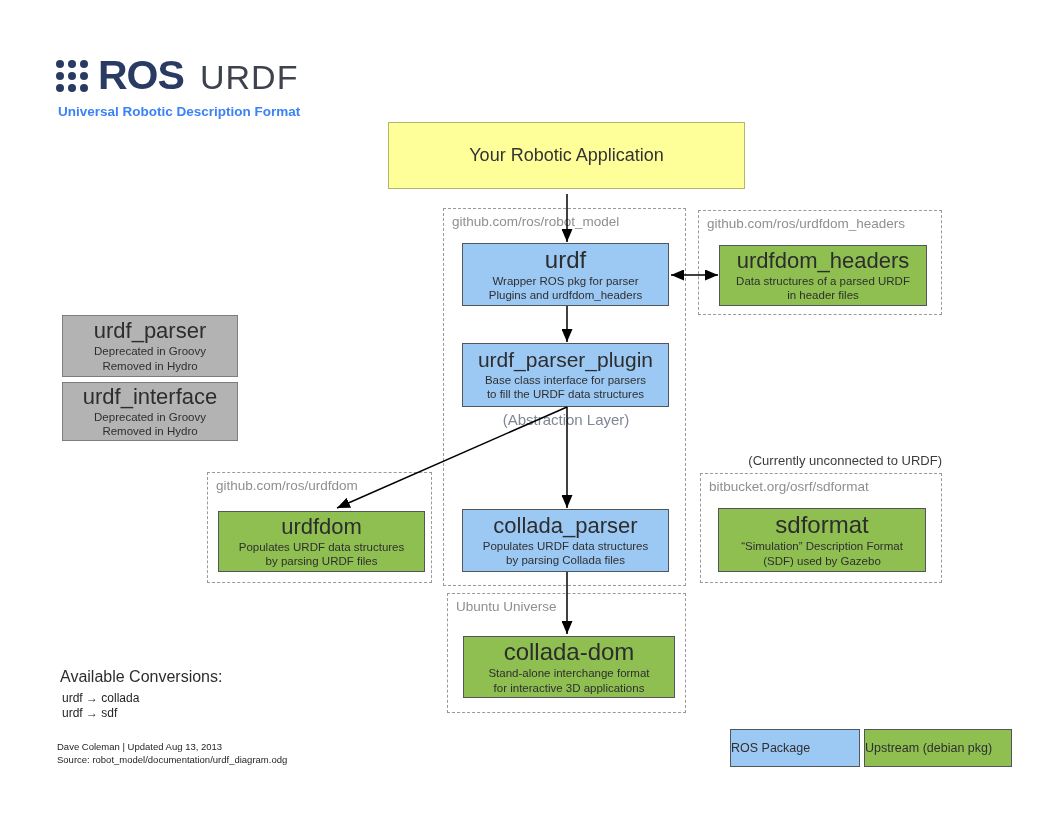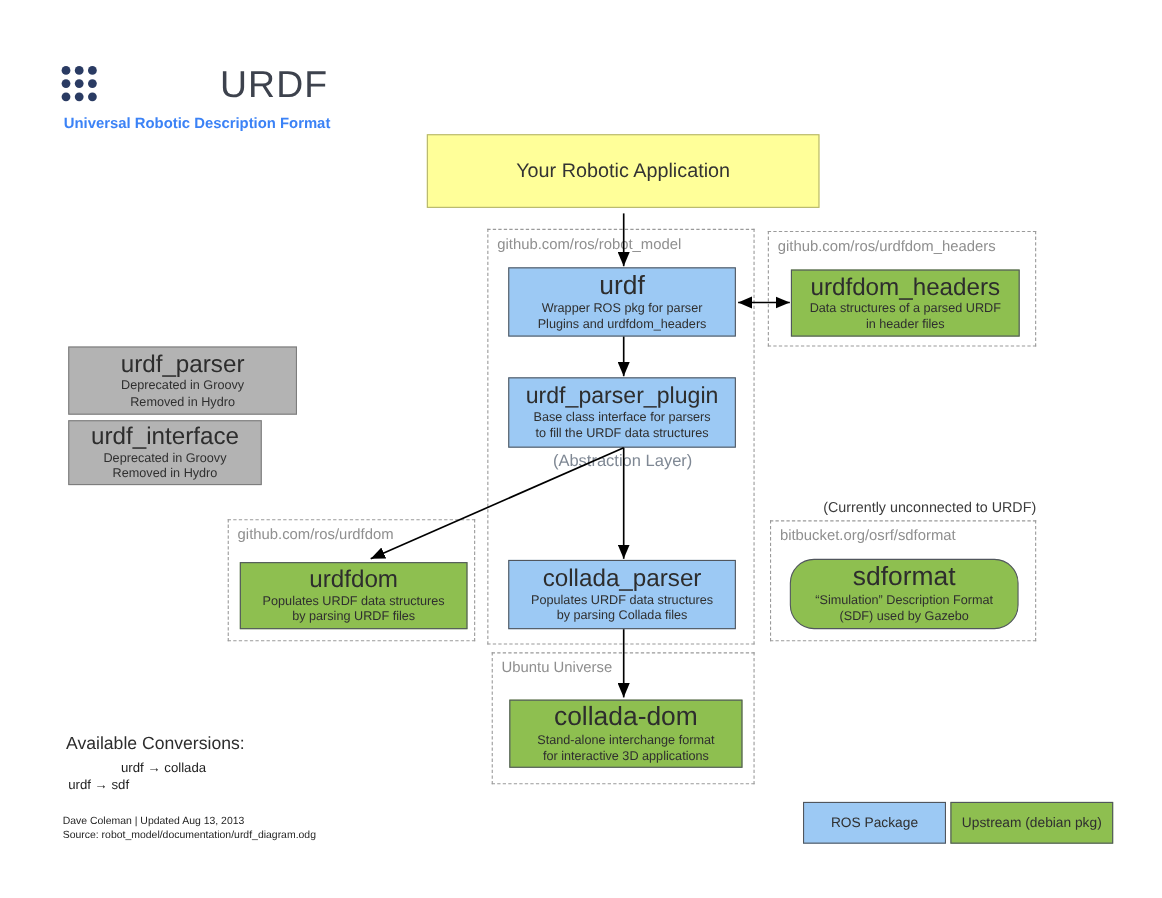--- a/index.html
+++ b/index.html
@@ -35,46 +35,47 @@
   .container { position:absolute; box-sizing:border-box; border:1px dashed #9a9a9a; }
   .clabel { position:absolute; top:5px; left:8px; font-size:13.5px; color:#8f8f8f; white-space:nowrap; }
 
   .abstraction { position:absolute; left:452px; top:411px; width:228px; text-align:center;
     font-size:15px; color:#7f8894; }
   .note { position:absolute; left:700px; top:453px; width:242px; text-align:right;
     font-size:13px; color:#3c3c3c; }
 
   
   .conv-head { position:absolute; left:60px; top:668px; font-size:16px; color:#2d2d2d; }
-  .conv-item1 { position:absolute; left:62px; top:691px; font-size:12px; color:#1e1e1e;margin-left:48px; }
+  .conv-item1 { position:absolute; left:62px; top:691px; font-size:12px; color:#1e1e1e; }
   .conv-item2 { position:absolute; left:62px; top:706px; font-size:12px; color:#1e1e1e; }
   .footer { position:absolute; left:57px; top:740px; font-size:9.5px; color:#1e1e1e; line-height:13px; }
 
   
   .legend-box { position:absolute; box-sizing:border-box; border:1px solid #51565d;
-    display:flex; align-items:center; justify-content:center; font-size:12.5px; color:#2f2f2f; }
+    display:flex; align-items:center; font-size:12.5px; color:#2f2f2f; }
 
   svg.arrows { position:absolute; left:0; top:0; width:1056px; height:816px; pointer-events:none; }
 </style>
 </head>
 <body>
 
 <div class="canvas">
 
   <div class="logo-dots">
     <span></span>
       <span></span>
       <span></span>
       <span></span>
       <span></span>
       <span></span>
       <span></span>
       <span></span>
       <span></span>
   </div>
+  <div class="ros-text">ROS</div>
   <div class="urdf-text">URDF</div>
   <div class="tagline">Universal Robotic Description Format</div>
 
   <div class="app-box yellow node" style="left:388px;top:122px;width:357px;height:67px;">
     <div style="font-size:18px;color:#333;">Your Robotic Application</div>
   </div>
 
   <div class="container" style="left:443px;top:208px;width:243px;height:378px;">
     <div class="clabel">github.com/ros/robot_model</div>
   </div>
@@ -101,21 +102,21 @@
     <div class="desc">Wrapper ROS pkg for parser</div>
     <div class="desc">Plugins and urdfdom_headers</div>
   </div>
 
   <div class="node green" style="left:719px;top:245px;width:208px;height:61px;">
     <div class="title">urdfdom_headers</div>
     <div class="desc">Data structures of a parsed URDF</div>
     <div class="desc">in header files</div>
   </div>
 
-  <div class="node grayb" style="left:62px;top:315px;width:208px;height:62px;text-align:right;">
+  <div class="node grayb" style="left:62px;top:315px;width:176px;height:62px;text-align:right;">
     <div class="title">urdf_parser</div>
     <div class="desc">Deprecated in Groovy</div>
     <div class="desc">Removed in Hydro</div>
   </div>
 
   <div class="node grayb" style="left:62px;top:382px;width:176px;height:59px;">
     <div class="title">urdf_interface</div>
     <div class="desc">Deprecated in Groovy</div>
     <div class="desc">Removed in Hydro</div>
   </div>
@@ -133,21 +134,21 @@
     <div class="desc">Populates URDF data structures</div>
     <div class="desc">by parsing URDF files</div>
   </div>
 
   <div class="node blue" style="left:462px;top:509px;width:207px;height:63px;">
     <div class="title">collada_parser</div>
     <div class="desc">Populates URDF data structures</div>
     <div class="desc">by parsing Collada files</div>
   </div>
 
-  <div class="node green" style="left:718px;top:508px;width:208px;height:64px;border-radius:22px;">
+  <div class="node green" style="left:718px;top:508px;width:208px;height:64px;">
     <div class="title" style="font-size:24px;">sdformat</div>
     <div class="desc">“Simulation” Description Format</div>
     <div class="desc">(SDF) used by Gazebo</div>
   </div>
 
   <div class="node green" style="left:463px;top:636px;width:212px;height:62px;">
     <div class="title" style="font-size:24px;">collada-dom</div>
     <div class="desc">Stand-alone interchange format</div>
     <div class="desc">for interactive 3D applications</div>
   </div>

